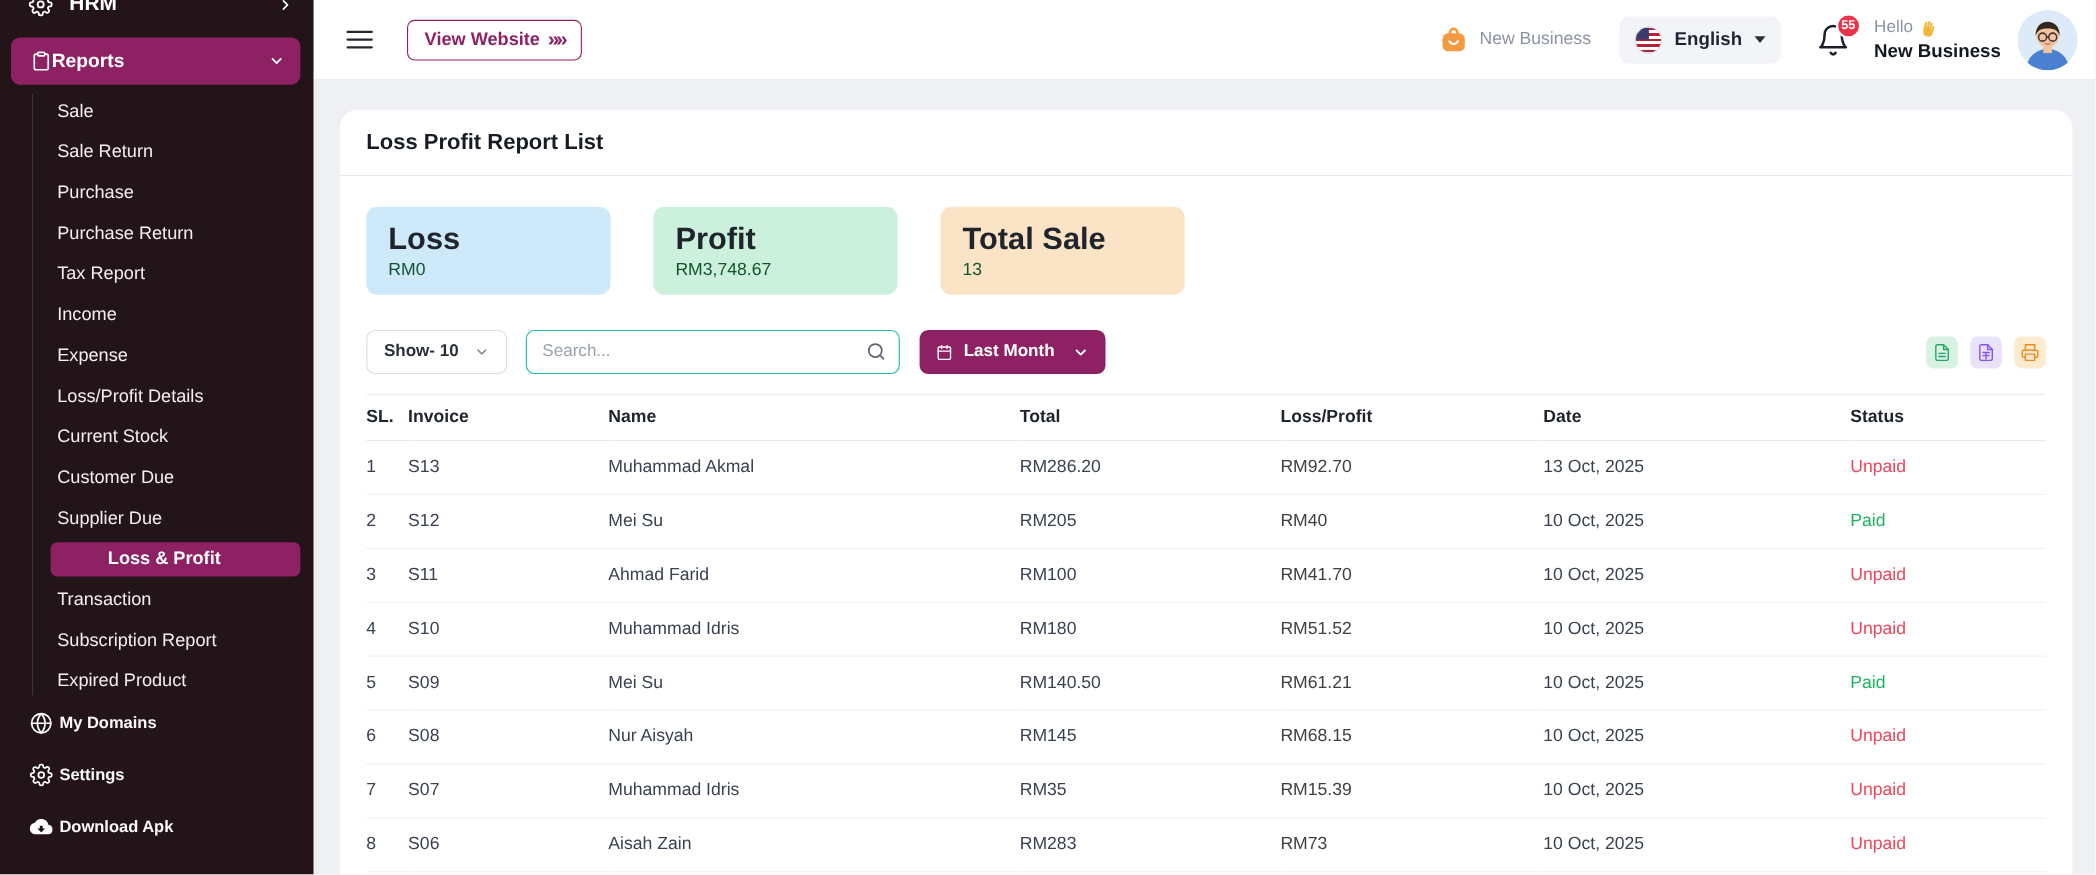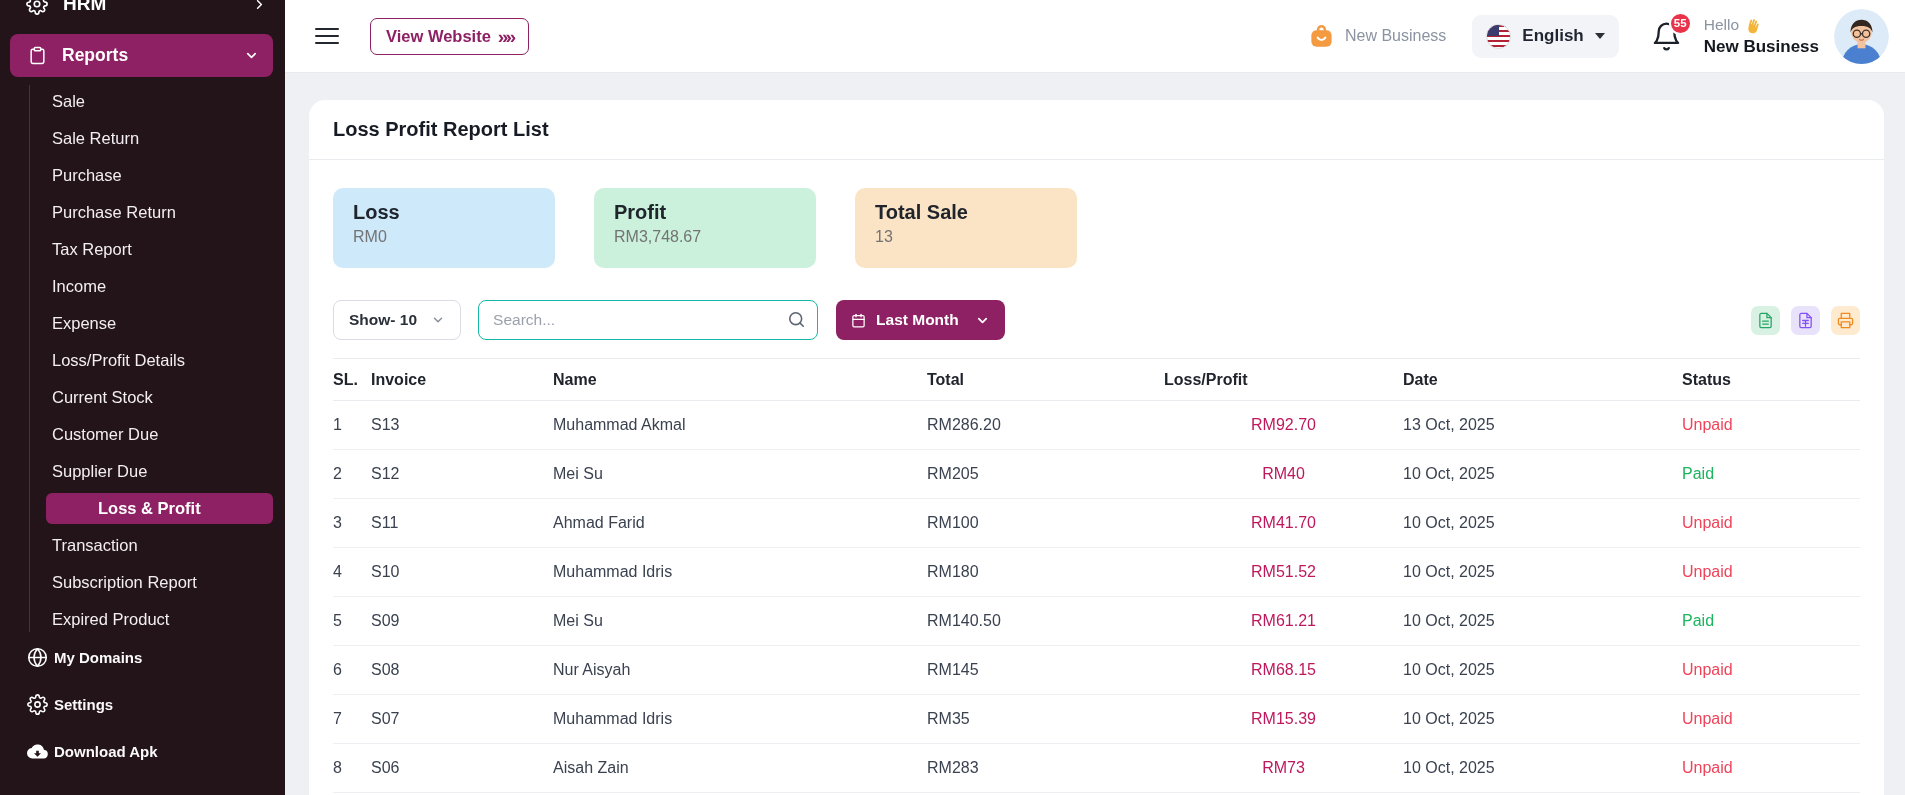--- a/index.html
+++ b/index.html
@@ -18,21 +18,21 @@
     background:#221418; color:#f7f4f6; z-index:6; overflow:hidden;
   }
   .brand-row {
     display:flex; align-items:center; gap:15px;
     height:40px; padding:0 18px 0 26px; margin-top:-16px;
     font-size:19px; font-weight:700; color:#fff; cursor:pointer;
   }
   .brand-row .chev { margin-left:auto; }
   .group-item {
     margin:10px 12px 0 10px; height:43px; border-radius:8px;
-    background:#8e2163; display:flex; align-items:center; gap:15px;
+    background:#8e2163; display:flex; align-items:center; 
     padding:0 14px 0 18px; font-size:17.5px; font-weight:600; color:#fff; cursor:pointer;
   }
   .group-item .chev { margin-left:auto; }
   .submenu { position:relative; margin-top:6px; display:flex; flex-direction:column; }
   .submenu::before {
     content:""; position:absolute; left:29px; top:2px; bottom:6px;
     width:1px; background:rgba(255,255,255,0.14);
   }
   .sub-item {
     height:37px; display:flex; align-items:center; padding-left:52px;
@@ -87,22 +87,22 @@
 
   
   .content-card {
     position:absolute; left:309px; top:100px; width:1575px; height:720px;
     background:#fff; border-radius:16px; overflow:hidden;
   }
   .card-header { height:60px; display:flex; align-items:center; padding:0 24px; border-bottom:1px solid #e9ebee; }
   .card-header h1 { font-size:20px; font-weight:700; color:#171b23; }
   .sum-row { display:flex; gap:39px; margin:28px 24px 0; }
   .sum-card { width:222px; height:80px; border-radius:10px; padding:13px 20px; }
-  .sum-card .sc-label { font-size:20px; font-weight:700; color:#20252d; }
-  .sum-card .sc-value { font-size:16px; color:#737373; margin-top:4px; font-weight:500; }
+  .sum-card .sc-label { font-size:28px; font-weight:700; color:#20252d; }
+  .sum-card .sc-value { font-size:16px; color:#14532d; margin-top:4px; font-weight:500; }
 
   .controls-row { display:flex; align-items:center; margin:32px 24px 0; }
   .show-pill {
     display:flex; align-items:center; gap:14px; height:40px; padding:0 15px;
     border:1px solid #d9dce2; border-radius:8px; background:#fff;
     font-size:15.5px; font-weight:600; color:#2a3039; cursor:pointer;
   }
   .search-wrap { position:relative; margin-left:17px; }
   .search-wrap input {
     width:340px; height:40px; border:1px solid #14b8a6; border-radius:8px;
@@ -122,21 +122,21 @@
   .exp-sheet { background:#e9e2fb; }
   .exp-print { background:#fdeacf; }
 
   .table-wrap { margin:18px 24px 0; }
   table { width:100%; border-collapse:collapse; table-layout:fixed; }
   thead th {
     text-align:left; height:42px; font-size:16px; font-weight:700; color:#20242c;
     border-top:1px solid #e9ebee; border-bottom:1px solid #e9ebee;
   }
   tbody td { height:49px; font-size:16px; font-weight:500; color:#3a4250; border-bottom:1px solid #edeff2; }
-  td.green { color:#be185d;text-align:center; }
+  td.green { color:#404040; }
   td.status-unpaid { color:#f0445a; }
   td.status-paid { color:#1eb35f; }
 </style>
 </head>
 <body>
 
 <aside class="sidebar">
   <div class="brand-row">
     <span>
       <svg width="22" height="22" viewBox="0 0 24 24" fill="none" stroke="#fff" stroke-width="1.8" stroke-linecap="round" stroke-linejoin="round">

